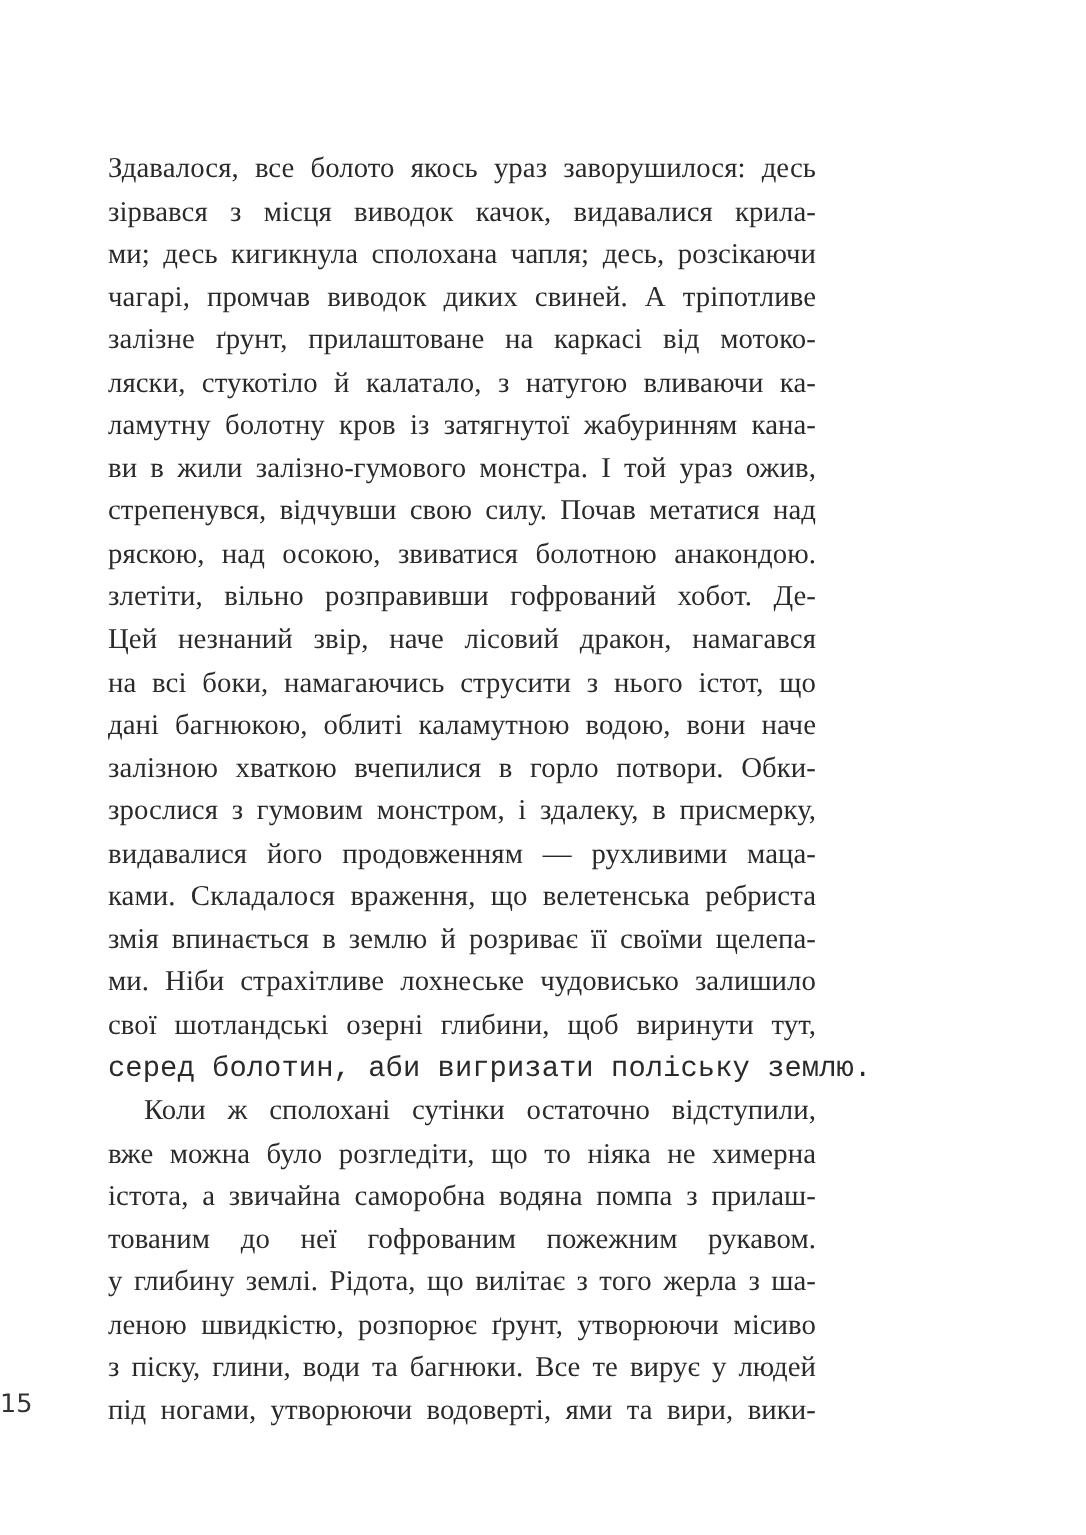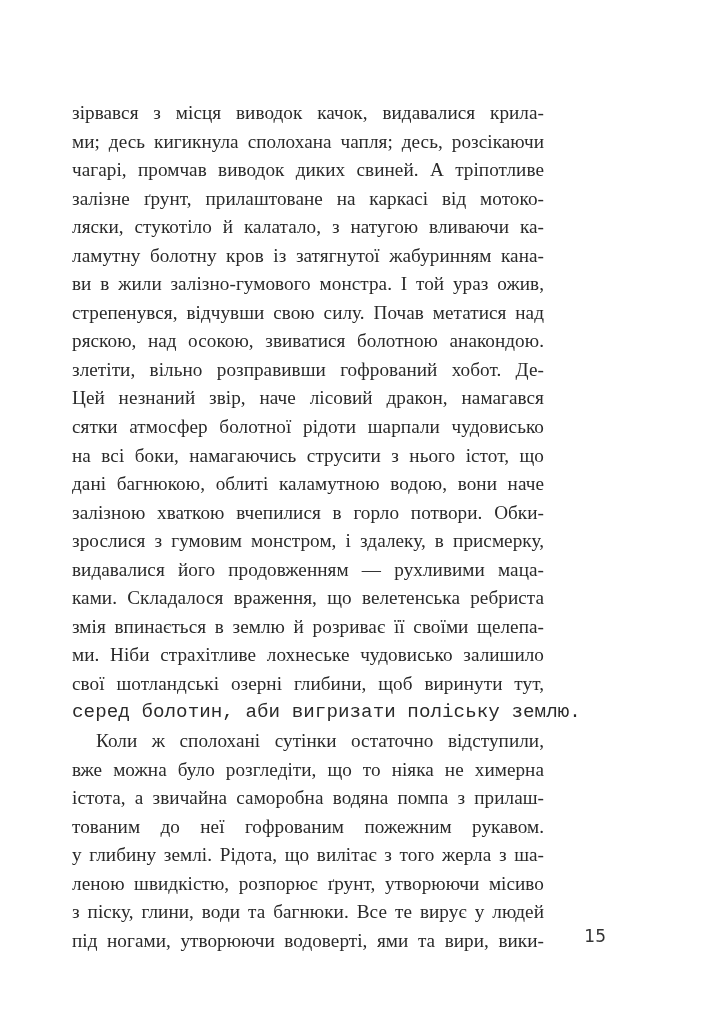--- a/index.html
+++ b/index.html
@@ -42,44 +42,44 @@
     }
     .line.last {
       text-align-last: left;
       font-family: Liberation Mono, monospace;
     }
     .page-number {
       position: absolute;
       left: 0;
       width: 606px;
       top: 926px;
-      text-align: right;
+      text-align: left;
       font-family: "DejaVu Sans", sans-serif;
       font-size: 17px;
       color: #333333;
     }
   </style>
 </head>
 <body>
 
 <div class="page">
   <div class="text-block">
 
+    <div class="line">Здавалося, все болото якось ураз заворушилося: десь</div>
     <div class="line">зірвався з місця виводок качок, видавалися крила-</div>
     <div class="line">ми; десь кигикнула сполохана чапля; десь, розсікаючи</div>
     <div class="line">чагарі, промчав виводок диких свиней. А тріпотливе</div>
     <div class="line">залізне ґрунт, прилаштоване на каркасі від мотоко-</div>
     <div class="line">ляски, стукотіло й калатало, з натугою вливаючи ка-</div>
     <div class="line">ламутну болотну кров із затягнутої жабуринням кана-</div>
     <div class="line">ви в жили залізно-гумового монстра. І той ураз ожив,</div>
     <div class="line">стрепенувся, відчувши свою силу. Почав метатися над</div>
     <div class="line">ряскою, над осокою, звиватися болотною анакондою.</div>
     <div class="line">злетіти, вільно розправивши гофрований хобот. Де-</div>
     <div class="line">Цей незнаний звір, наче лісовий дракон, намагався</div>
-    <div class="line">сятки атмосфер болотної рідоти шарпали чудовисько</div>
     <div class="line">на всі боки, намагаючись струсити з нього істот, що</div>
     <div class="line">дані багнюкою, облиті каламутною водою, вони наче</div>
     <div class="line">залізною хваткою вчепилися в горло потвори. Обки-</div>
     <div class="line">зрослися з гумовим монстром, і здалеку, в присмерку,</div>
     <div class="line">видавалися його продовженням — рухливими маца-</div>
     <div class="line">ками. Складалося враження, що велетенська ребриста</div>
     <div class="line">змія впинається в землю й розриває її своїми щелепа-</div>
     <div class="line">ми. Ніби страхітливе лохнеське чудовисько залишило</div>
     <div class="line">свої шотландські озерні глибини, щоб виринути тут,</div>
     <div class="line last">серед болотин, аби вигризати поліську землю.</div>

